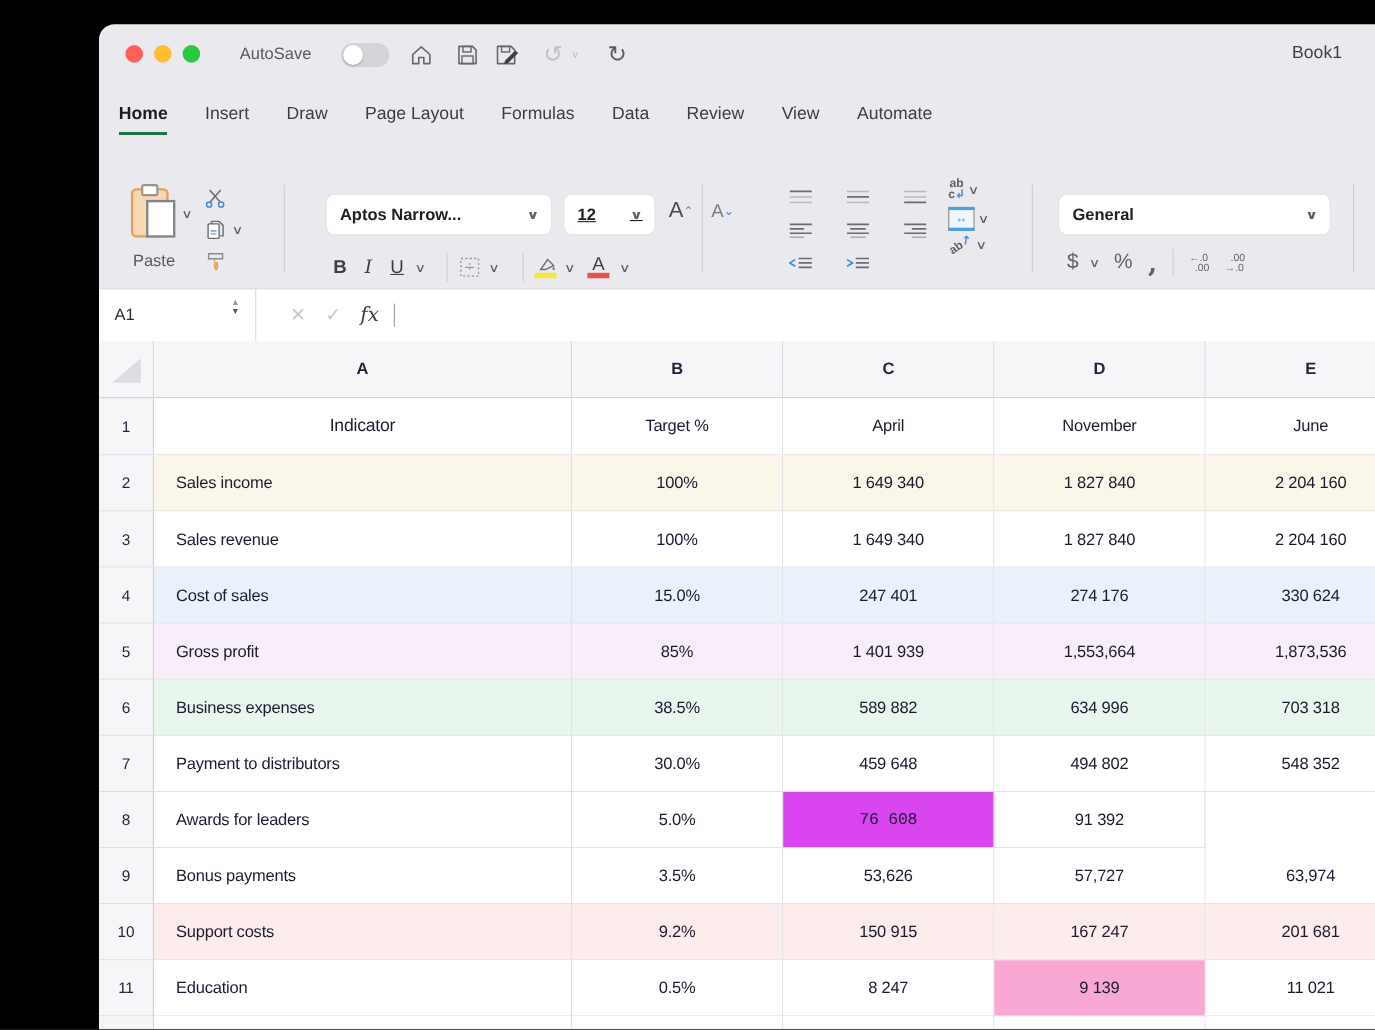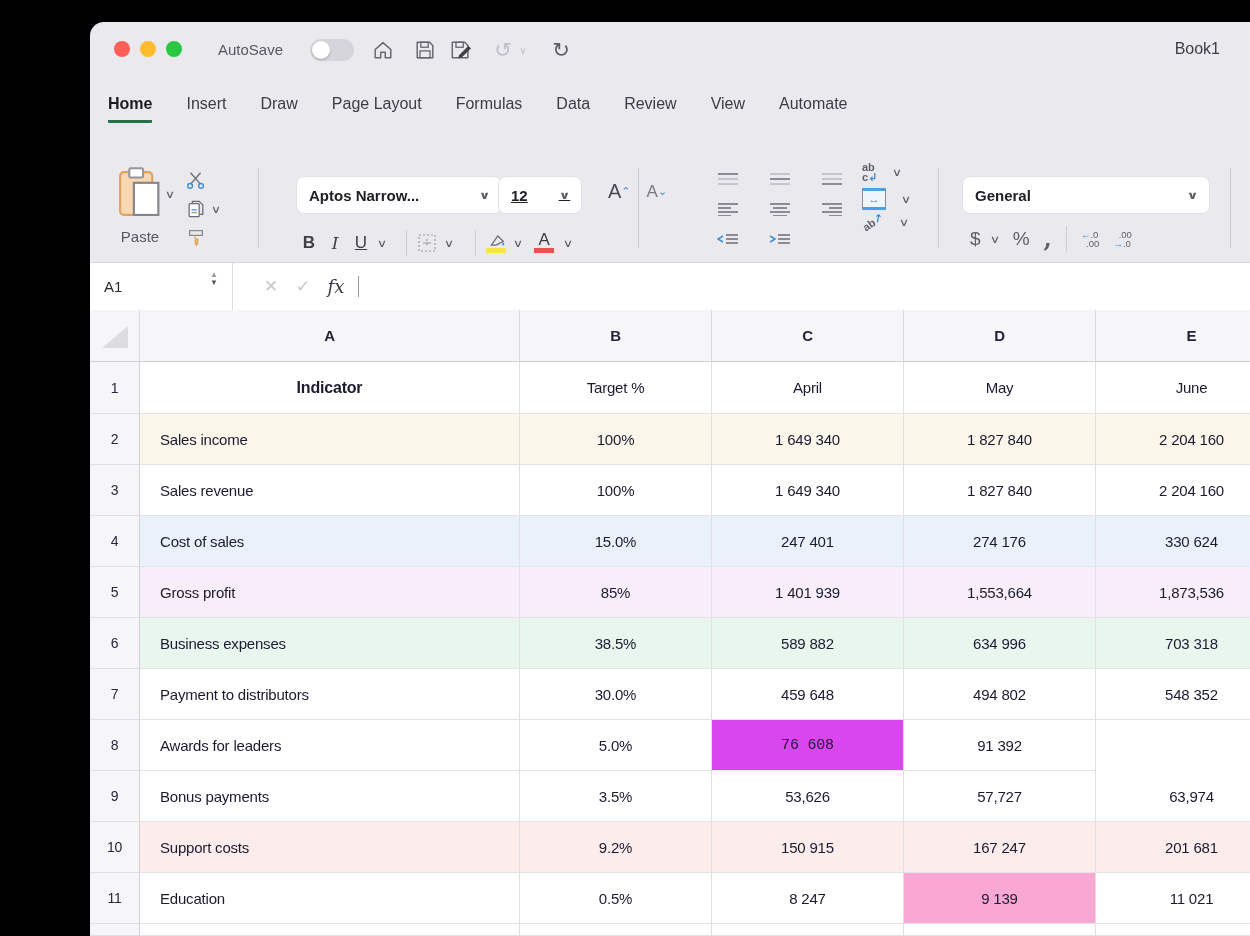--- a/index.html
+++ b/index.html
@@ -34,21 +34,21 @@
   .rbtn{display:inline-flex;align-items:center;justify-content:center;color:#4a4a50;}
   .paste-wrap{position:absolute;left:14px;top:26px;width:72px;text-align:center;}
   .paste-label{font-size:15px;color:#57575d;margin-top:6px;}
   .clip-col{position:absolute;left:96px;top:30px;display:flex;flex-direction:column;gap:9px;align-items:flex-start;}
   .fmt-row{position:absolute;display:flex;align-items:center;}
   .biu{font-size:17px;color:#3e3e44;width:26px;text-align:center;}
   .two-line{font-size:9.5px;line-height:9px;color:#5f5f66;text-align:left;}
   .blue{color:#3f8cd5;}
   .algrid{position:absolute;left:612px;top:24px;display:grid;grid-template-columns:52px 52px 52px;grid-auto-rows:30px;align-items:center;}
   .wrapcol{position:absolute;left:772px;top:22px;display:flex;flex-direction:column;gap:6px;}
-  .wrapcol .rowi{display:flex;align-items:center;gap:16px;}
+  .wrapcol .rowi{display:flex;align-items:center;gap:4px;text-align:center;}
   .wrap-ico{font-size:11px;line-height:10px;color:#5f5f66;font-weight:600;}
   .merge-box{width:22px;height:16px;border:1.5px solid #8a8a90;border-top:3px solid #4aa3e0;border-bottom:3px solid #4aa3e0;
              display:flex;align-items:center;justify-content:center;color:#3f8cd5;font-size:11px;background:#eef6fc;}
   .orient{font-size:11px;font-weight:600;color:#5f5f66;transform:rotate(-35deg);}
   .numrow{position:absolute;left:880px;top:86px;display:flex;align-items:center;}
   .bigsym{font-size:19px;color:#5f5f66;}
 
   
   .fbar{position:absolute;left:0;top:240px;width:100%;height:47px;background:#fff;border-top:1px solid #d6d6db;border-bottom:1px solid #cfcfd4;}
   .namebox{position:absolute;left:0;top:0;width:142px;height:100%;border-right:1px solid #dcdce1;display:flex;align-items:center;}
@@ -65,21 +65,21 @@
   .cell{box-sizing:border-box;border-right:1px solid #e1e1e5;border-bottom:1px solid #e4e4e8;
         display:flex;align-items:center;font-size:15px;color:#1b1b30;letter-spacing:-0.2px;}
   .rn{width:50px;justify-content:center;background:#f6f6f8;border-right:1px solid #cfcfd4;border-bottom:1px solid #e0e0e4;
       font-size:14px;color:#26263c;}
   .ca{width:380px;padding-left:20px;}
   .cv{width:192px;justify-content:center;}
   .hdr .cell{background:#f6f6f8;justify-content:center;font-weight:600;color:#23233a;
              border-right:1px solid #d8d8dd;border-bottom:1px solid #cfcfd4;padding-left:0;}
   .corner{position:relative;}
   .tri{position:absolute;left:12px;top:16px;width:0;height:0;border-left:26px solid transparent;border-bottom:22px solid #dcdce1;}
-  .bold-label{font-weight:700;font-size:16px;justify-content:center;padding-left:0;}
+  .bold-label{font-weight:400;font-size:16px;justify-content:center;padding-left:0;}
 </style>
 </head>
 <body>
 
 <div class="stage">
   <div class="window">
 
     <div class="titlebar">
       <span class="light" style="left:24px;background:#ff5f57;"></span>
       <span class="light" style="left:50px;background:#febc2e;"></span>
@@ -163,21 +163,21 @@
               <path d="M10 8 V12 H13 V17 L11.5 19.5 L10 17 V13" fill="#f0b263" stroke="#d99a44" stroke-width="1"></path>
             </svg>
         </span>
       </div>
       <div class="vsep" style="left:168px;"></div>
 
       <div class="combo" style="left:206px;top:36px;width:206px;align-items:center;">
         <span>Aptos Narrow...</span>
         <span class="chev">∨</span>
       </div>
-      <div class="combo" style="left:408px;top:36px;width:84px;text-decoration:underline;">
+      <div class="combo" style="left:422px;top:36px;width:84px;text-decoration:underline;">
         <span>12</span>
         <span class="chev">∨</span>
       </div>
       <div class="fmt-row" style="left:518px;top:40px;gap:16px;">
         <span class="rbtn" style="font-size:20px;color:#4a4a50;">A<span class="blue" style="font-size:11px;vertical-align:top;">⌃</span></span>
         <span class="rbtn" style="font-size:17px;color:#7a7a80;">A<span class="blue" style="font-size:11px;vertical-align:top;">⌄</span></span>
       </div>
       <div class="fmt-row" style="left:206px;top:90px;">
         <span class="biu" style="font-weight:700;">B</span>
         <span class="biu" style="font-style:italic;font-family:'DejaVu Serif',serif;">I</span>
@@ -330,21 +330,21 @@
         <div class="cell cv">C</div>
         <div class="cell cv">D</div>
         <div class="cell cv">E</div>
       </div>
       <div>
           <div class="sheet-row" style="height: 52px;">
             <div class="cell rn">1</div>
             <div class="cell ca bold-label" style="background: rgb(255, 255, 255);">Indicator</div>
             <div class="cell cv" style="background: rgb(255, 255, 255);">Target %</div>
             <div class="cell cv" style="background: rgb(255, 255, 255);">April</div>
-            <div class="cell cv" style="background: rgb(255, 255, 255);">May</div>
+            <div class="cell cv" style="background: rgb(255, 255, 255);">November</div>
             <div class="cell cv" style="background: rgb(255, 255, 255);">June</div>
           </div>
           <div class="sheet-row" style="height: 51px;">
             <div class="cell rn">2</div>
             <div class="cell ca" style="background: rgb(251, 246, 234);">Sales income</div>
             <div class="cell cv" style="background: rgb(251, 246, 234);">100%</div>
             <div class="cell cv" style="background: rgb(251, 246, 234);">1 649 340</div>
             <div class="cell cv" style="background: rgb(251, 246, 234);">1 827 840</div>
             <div class="cell cv" style="background: rgb(251, 246, 234);">2 204 160</div>
           </div>

